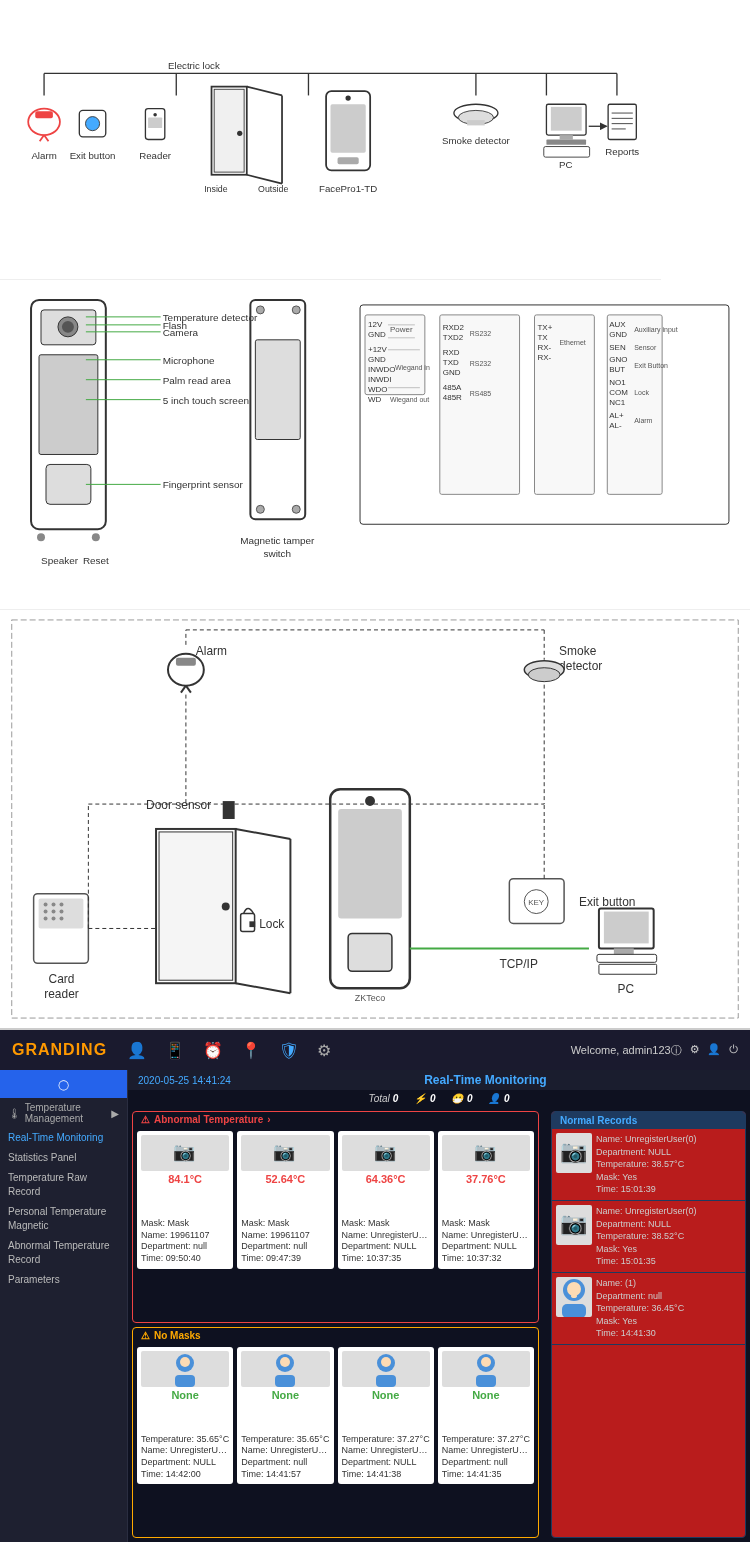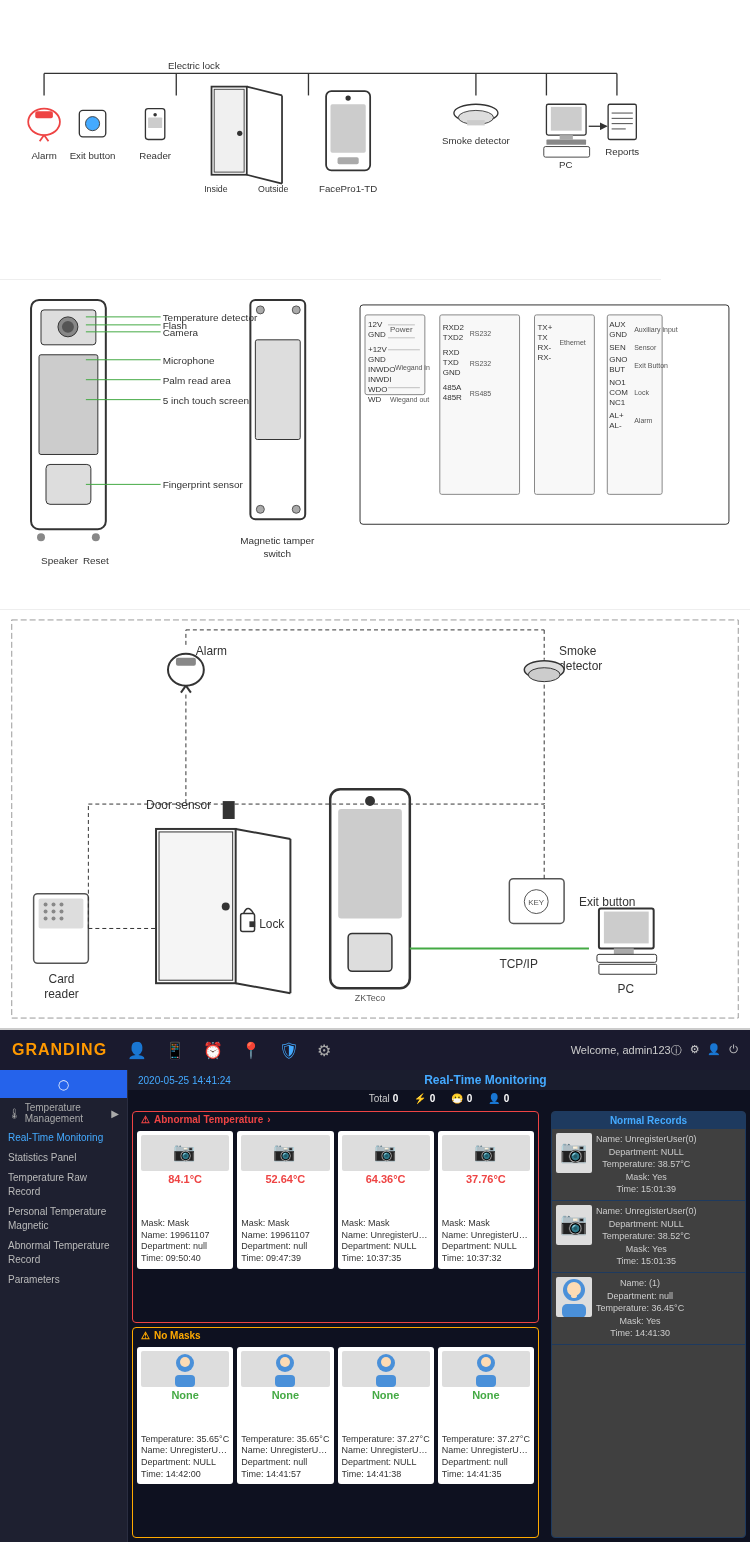--- a/index.html
+++ b/index.html
@@ -177,20 +177,21 @@
       gap: 16px;
       padding: 3px 10px;
       font-size: 10px;
       color: #ccc;
       background: #0e1120;
     }
     .stat-item {
       display: flex;
       align-items: center;
       gap: 3px;
+      font-style: italic;
     }
     .stat-num {
       font-weight: bold;
       color: #fff;
     }
 
     
     .cards-grid {
       display: flex;
       flex: 1;
@@ -202,26 +203,25 @@
     .left-panel {
       flex: 1;
       display: flex;
       flex-direction: column;
       gap: 4px;
       overflow: hidden;
     }
 
     .right-panel {
       width: 195px;
-      background: #404040;
+      background: #b91c1c;
       border: 1px solid #1e3a5f;
       border-radius: 4px;
       margin-left: 12px;
       overflow: hidden;
-      text-align: center;
     }
     .right-panel-title {
       background: #1e3a5f;
       color: #4af;
       font-size: 10px;
       font-weight: bold;
       padding: 3px 8px;
     }
 
     .panel-section {

